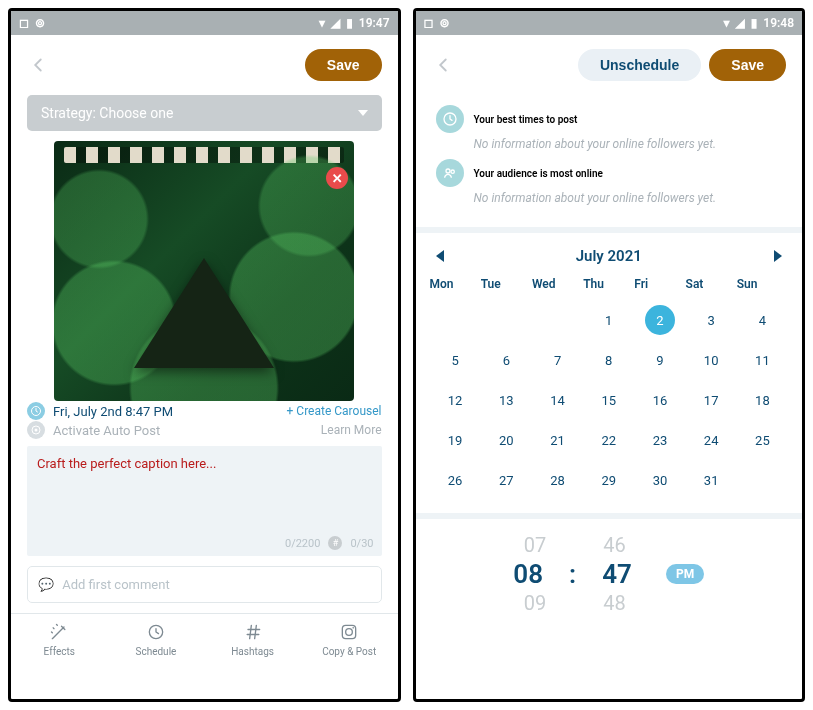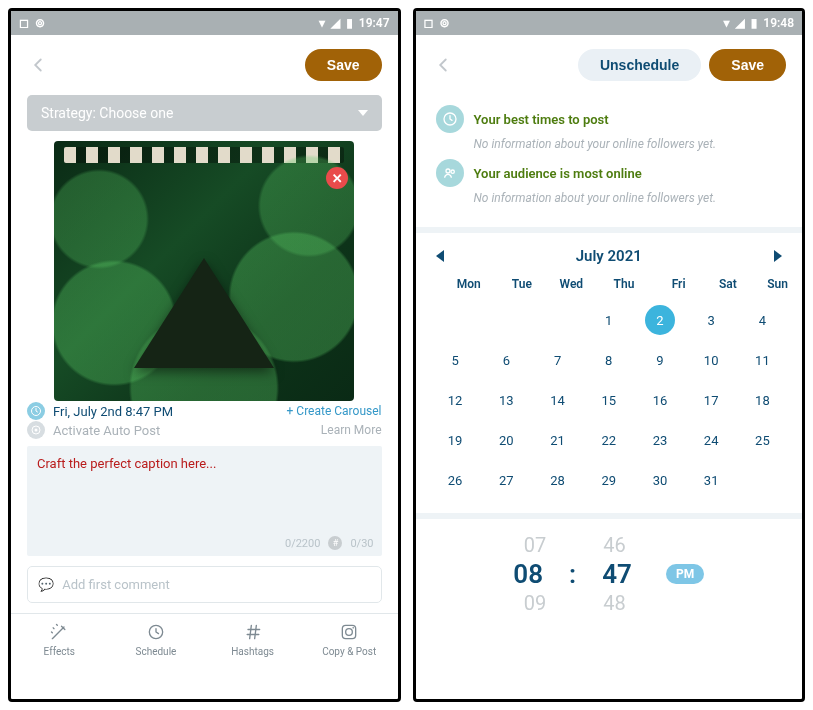--- a/index.html
+++ b/index.html
@@ -39,28 +39,28 @@
 .caption .ph{color:#b91c1c;padding:10px;}
 .caption .counts{position:absolute;bottom:6px;right:8px;color:#b9c3c9;font-size:11px;display:flex;align-items:center;gap:8px;}
 .firstc{margin:10px 16px 0 16px;border:1px solid #e1e7ea;border-radius:5px;padding:10px;color:#b9c3c9;font-size:13px;display:flex;align-items:center;gap:8px;}
 .bottom-nav{display:flex;border-top:1px solid #e1e7ea;margin-top:10px;}
 .nav-item{flex:1;display:flex;flex-direction:column;align-items:center;gap:4px;padding:8px 0;color:#7e8a92;font-size:10px;}
 .nav-item svg{width:20px;height:20px;}
 
 .info-block{padding:4px 20px 14px 20px;}
 .info-row{display:flex;align-items:center;gap:10px;margin-top:6px;}
 .info-ico{width:28px;height:28px;border-radius:50%;background:#a7d8dc;color:#fff;display:flex;align-items:center;justify-content:center;font-size:14px;flex:none;}
-.info-title{color:#4d7c0f;font-size:13px;font-weight:600;}
+.info-title{color:#000000;font-size:10px;font-weight:600;}
 .info-sub{color:#aab2b8;font-size:12px;font-style:italic;margin:4px 0 8px 38px;}
 .cal{border-top:6px solid #eef3f6;border-bottom:6px solid #eef3f6;padding:10px 14px 18px 14px;}
 .cal-head{display:flex;align-items:center;justify-content:space-between;color:#0f4c73;font-weight:600;font-size:15px;padding:4px 6px 12px 6px;}
 .arrow{width:0;height:0;cursor:pointer;}
 .arrow.l{border-top:6px solid transparent;border-bottom:6px solid transparent;border-right:8px solid #0f4c73;}
 .arrow.r{border-top:6px solid transparent;border-bottom:6px solid transparent;border-left:8px solid #0f4c73;}
-.cal-grid{display:grid;grid-template-columns:repeat(7,1fr);text-align:right;row-gap:10px;}
+.cal-grid{display:grid;grid-template-columns:repeat(7,1fr);text-align:left;row-gap:10px;}
 .dow{color:#0f4c73;font-size:12px;font-weight:600;padding-bottom:4px;}
 .day{color:#0f4c73;font-size:13px;height:30px;display:flex;align-items:center;justify-content:center;border-radius:50%;cursor:pointer;}
 .day.sel{background:#3cb4dd;color:#fff;width:30px;margin:0 auto;}
 .day.mut{color:#c8cdd0;}
 .time{padding:14px 0 6px 0;display:flex;flex-direction:column;align-items:center;gap:2px;}
 .time-row{display:flex;align-items:center;gap:26px;font-size:20px;}
 .time-row.center{color:#0f4c73;font-weight:600;font-size:26px;}
 .time-row.fade{color:#c8cdd0;}
 .ampm{background:#7ec6e6;color:#fff;border-radius:12px;padding:3px 10px;font-size:12px;font-weight:700;margin-left:8px;}
 .colon{color:#0f4c73;}

